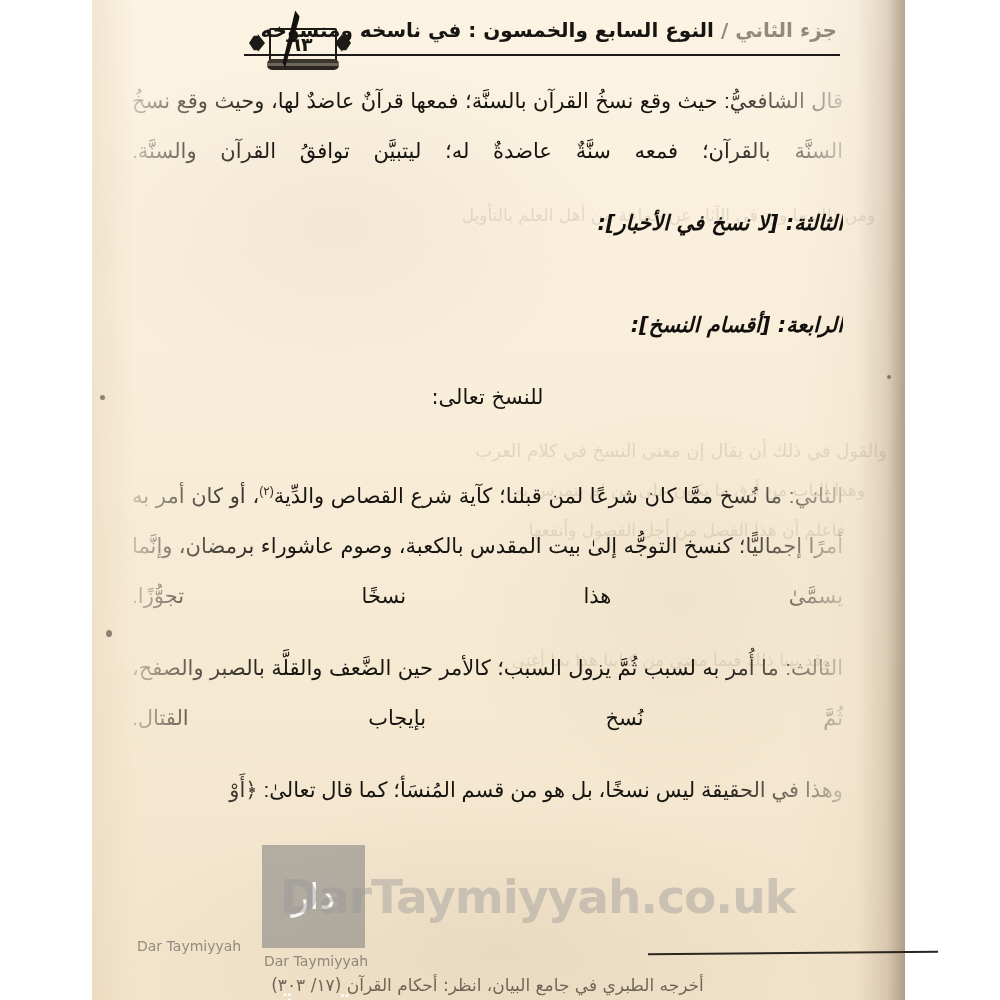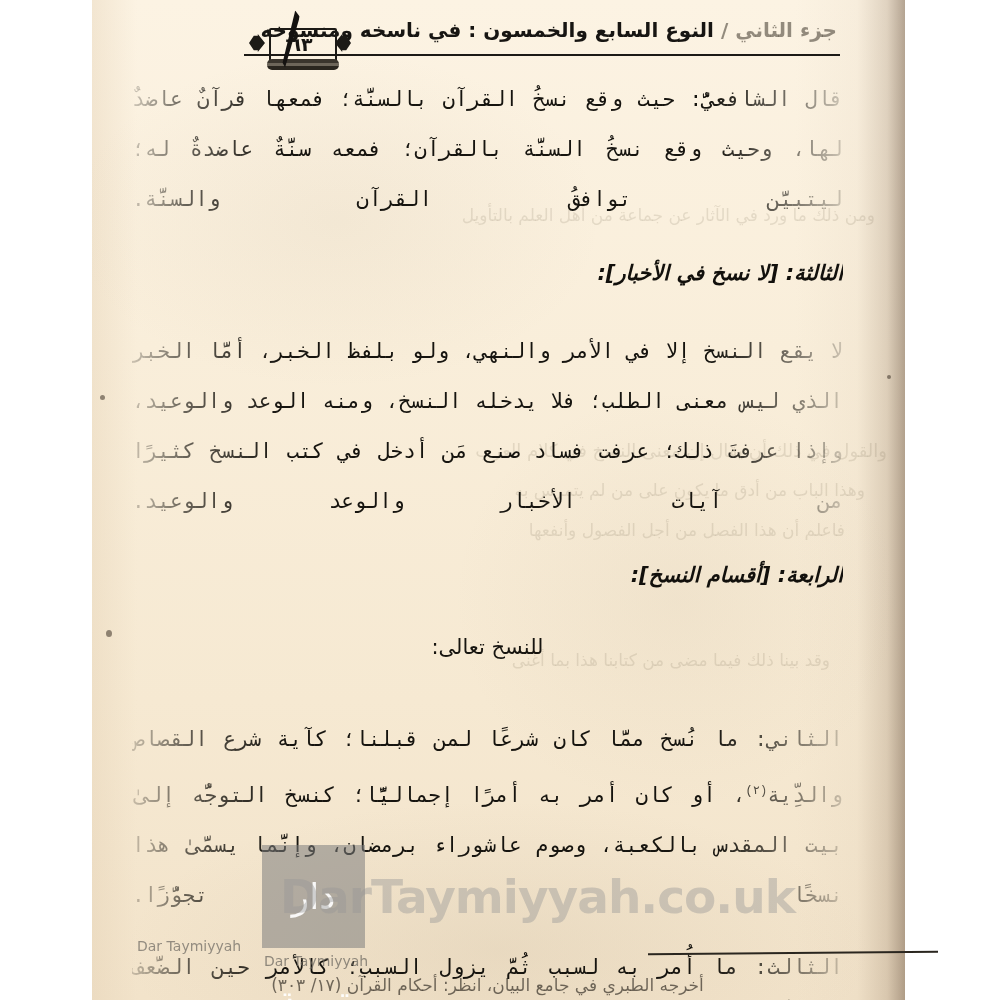--- a/index.html
+++ b/index.html
@@ -132,21 +132,21 @@
   
   .body {
     position: absolute;
     left: 40px;
     right: 62px;
     top: 76px;
     direction: rtl;
   }
   p.para {
     margin: 0;
-    font-family: Liberation Mono, monospace;
+    font-family: Liberation Sans, sans-serif;
     font-size: 21px;
     line-height: 50px;
     color: #16140f;
     text-align: justify;
     text-align-last: justify;
     direction: rtl;
   }
   p.para.rag { text-align-last: right; }
   p.heading {
     margin: 0;
@@ -300,21 +300,20 @@
     </div>
 
     <div class="body">
 
       <p class="para fade-both">قال الشافعيُّ: حيث وقع نسخُ القرآن بالسنَّة؛ فمعها قرآنٌ عاضدٌ لها، وحيث وقع نسخُ السنَّة بالقرآن؛ فمعه سنَّةٌ عاضدةٌ له؛ ليتبيَّن توافقُ القرآن والسنَّة.</p>
 
       <div class="gap-s"></div>
       <p class="heading fade-left">الثالثة: [لا نسخ في الأخبار]:</p>
       <div class="gap-m"></div>
 
-      <p class="para fade-both">لا يقع النسخ إلا في الأمر والنهي، ولو بلفظ الخبر، أمَّا الخبر الذي ليس معنى الطلب؛ فلا يدخله النسخ، ومنه الوعد والوعيد، وإذا عرفتَ ذلك؛ عرفت فساد صنع مَن أدخل في كتب النسخ كثيرًا من آيات الأخبار والوعد والوعيد.</p>
 
       <div class="gap-s"></div>
       <p class="heading fade-left">الرابعة: [أقسام النسخ]:</p>
       <div class="gap-s"></div>
 
       <p class="lead fade-left" style="text-align:center;">للنسخ تعالى:</p>
 
       <div class="gap-s"></div>
 
       <div class="gap-s"></div>

